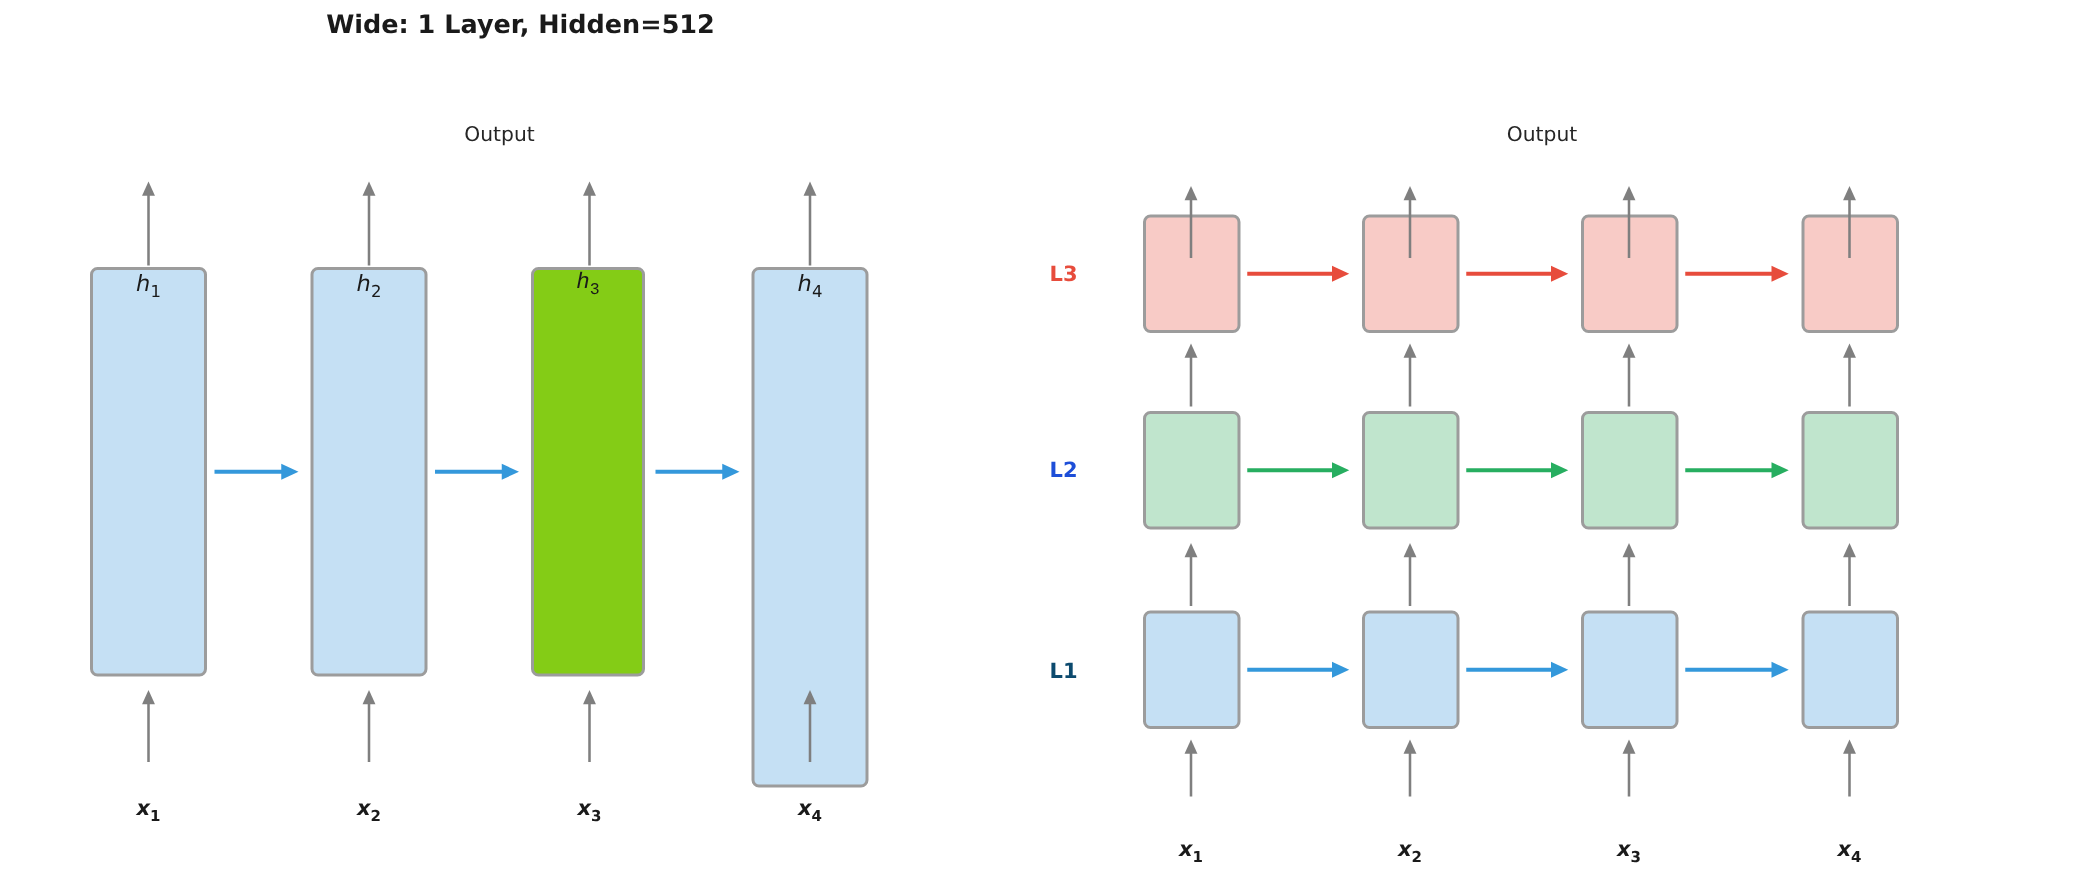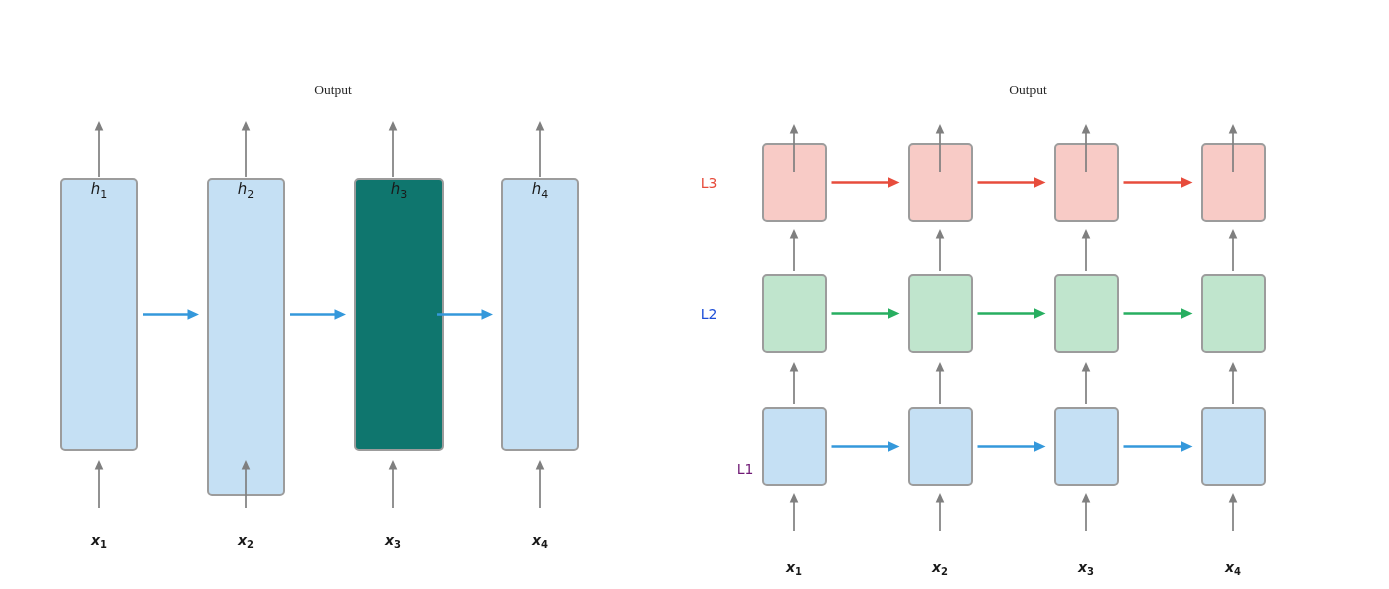--- a/index.html
+++ b/index.html
@@ -6,76 +6,77 @@
   #canvas{
     position:relative;width:1389px;height:589px;background:#ffffff;
     font-family:"DejaVu Sans","Liberation Sans",sans-serif;overflow:hidden;
   }
   .panel-title{
     position:absolute;transform:translate(-50%,-50%);
     font-size:17px;font-weight:bold;color:#1a1a1a;white-space:nowrap;
   }
   .output-label{
     position:absolute;transform:translate(-50%,-50%);
-    font-size:13.5px;color:#262626;white-space:nowrap;font-family:Liberation Serif, serif;
+    font-size:13.5px;color:#262626;white-space:nowrap;
   }
   .cell-box{
     position:absolute;box-sizing:border-box;border-radius:5px;
     border:2px solid #ec4899;display:flex;align-items:flex-start;justify-content:center;
   }
   .cell-label{font-size:15px;color:#1a1a1a;font-style:italic;}
   .cell-label sub{font-size:11px;font-style:normal;}
   .io-label{
     position:absolute;transform:translate(-50%,-50%);
     font-size:14px;color:#1a1a1a;font-style:italic;white-space:nowrap;font-weight:bold;
   }
   .io-label sub{font-size:10px;font-style:normal;}
   .layer-label{
     position:absolute;transform:translate(-50%,-50%);
-    font-size:14px;font-weight:normal;white-space:nowrap;
+    font-size:14px;font-weight:bold;white-space:nowrap;
   }
   #arrow-layer{position:absolute;left:0;top:0;pointer-events:none;}
 </style>
 </head>
 <body>
 
 <div id="canvas">
 
+  <div class="panel-title" style="left:347px;top:17px">Wide: 1 Layer, Hidden=512</div>
 
   <div class="output-label" style="left:333px;top:90px">Output</div>
   <div class="output-label" style="left:1028px;top:90px">Output</div>
 
   <div id="boxes">
       <div class="cell-box" style="left: 60px; top: 178px; width: 78px; height: 273px; background: rgb(197, 224, 244); border-color: rgb(156, 156, 156);">
         <span class="cell-label"><i>h</i><sub>1</sub></span>
       </div>
       <div class="io-label" style="left: 99px; top: 541px;"><span><i>x</i><sub>1</sub></span></div>
-      <div class="cell-box" style="left: 207px; top: 178px; width: 78px; height: 318px; background: rgb(197, 224, 244); border-color: rgb(156, 156, 156);">
+      <div class="cell-box" style="left: 207px; top: 178px; width: 78px; height: 273px; background: rgb(197, 224, 244); border-color: rgb(156, 156, 156);">
         <span class="cell-label"><i>h</i><sub>2</sub></span>
       </div>
       <div class="io-label" style="left: 246px; top: 541px;"><span><i>x</i><sub>2</sub></span></div>
-      <div class="cell-box" style="left: 354px; top: 178px; width: 90px; height: 273px; background: #0f766e; border-color: rgb(156, 156, 156);">
+      <div class="cell-box" style="left: 354px; top: 178px; width: 76px; height: 273px; background: #84cc16; border-color: rgb(156, 156, 156); font-family: Liberation Mono, monospace;">
         <span class="cell-label"><i>h</i><sub>3</sub></span>
       </div>
       <div class="io-label" style="left: 393px; top: 541px;"><span><i>x</i><sub>3</sub></span></div>
-      <div class="cell-box" style="left: 501px; top: 178px; width: 78px; height: 273px; background: rgb(197, 224, 244); border-color: rgb(156, 156, 156);">
+      <div class="cell-box" style="left: 501px; top: 178px; width: 78px; height: 347px; background: rgb(197, 224, 244); border-color: rgb(156, 156, 156);">
         <span class="cell-label"><i>h</i><sub>4</sub></span>
       </div>
       <div class="io-label" style="left: 540px; top: 541px;"><span><i>x</i><sub>4</sub></span></div>
       <div class="layer-label" style="left: 709px; top: 182.5px; color: rgb(231, 76, 60);">L3</div>
       <div class="cell-box" style="left: 761.5px; top: 143px; width: 65px; height: 79px; background: rgb(248, 203, 198); border-color: rgb(156, 156, 156);"></div>
       <div class="cell-box" style="left: 907.5px; top: 143px; width: 65px; height: 79px; background: rgb(248, 203, 198); border-color: rgb(156, 156, 156);"></div>
       <div class="cell-box" style="left: 1053.5px; top: 143px; width: 65px; height: 79px; background: rgb(248, 203, 198); border-color: rgb(156, 156, 156);"></div>
       <div class="cell-box" style="left: 1200.5px; top: 143px; width: 65px; height: 79px; background: rgb(248, 203, 198); border-color: rgb(156, 156, 156);"></div>
       <div class="layer-label" style="left: 709px; top: 313.5px; color: #1d4ed8;">L2</div>
       <div class="cell-box" style="left: 761.5px; top: 274px; width: 65px; height: 79px; background: rgb(192, 229, 205); border-color: rgb(156, 156, 156);"></div>
       <div class="cell-box" style="left: 907.5px; top: 274px; width: 65px; height: 79px; background: rgb(192, 229, 205); border-color: rgb(156, 156, 156);"></div>
       <div class="cell-box" style="left: 1053.5px; top: 274px; width: 65px; height: 79px; background: rgb(192, 229, 205); border-color: rgb(156, 156, 156);"></div>
       <div class="cell-box" style="left: 1200.5px; top: 274px; width: 65px; height: 79px; background: rgb(192, 229, 205); border-color: rgb(156, 156, 156);"></div>
-      <div class="layer-label" style="left: 709px; top: 469px; color: #701a75; margin-left: 36px;">L1</div>
+      <div class="layer-label" style="left: 709px; top: 448px; color: #0c4a6e;">L1</div>
       <div class="cell-box" style="left: 761.5px; top: 407px; width: 65px; height: 79px; background: rgb(197, 224, 244); border-color: rgb(156, 156, 156);"></div>
       <div class="cell-box" style="left: 907.5px; top: 407px; width: 65px; height: 79px; background: rgb(197, 224, 244); border-color: rgb(156, 156, 156);"></div>
       <div class="cell-box" style="left: 1053.5px; top: 407px; width: 65px; height: 79px; background: rgb(197, 224, 244); border-color: rgb(156, 156, 156);"></div>
       <div class="cell-box" style="left: 1200.5px; top: 407px; width: 65px; height: 79px; background: rgb(197, 224, 244); border-color: rgb(156, 156, 156);"></div>
       <div class="io-label" style="left: 794px; top: 568px;"><span><i>x</i><sub>1</sub></span></div>
       <div class="io-label" style="left: 940px; top: 568px;"><span><i>x</i><sub>2</sub></span></div>
       <div class="io-label" style="left: 1086px; top: 568px;"><span><i>x</i><sub>3</sub></span></div>
       <div class="io-label" style="left: 1233px; top: 568px;"><span><i>x</i><sub>4</sub></span></div>
     </div>
 

